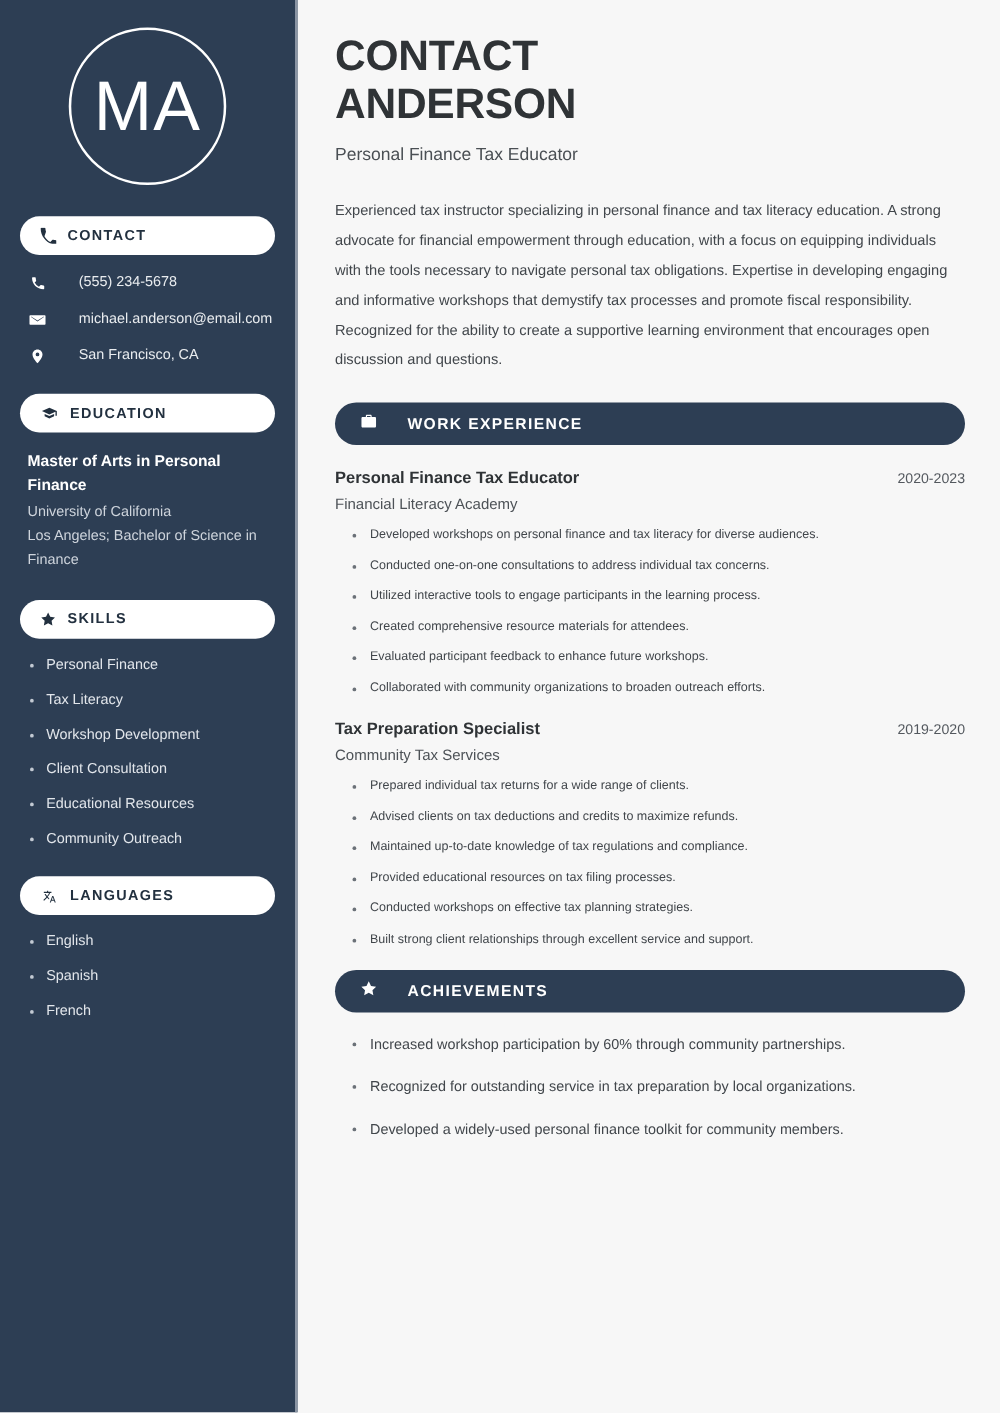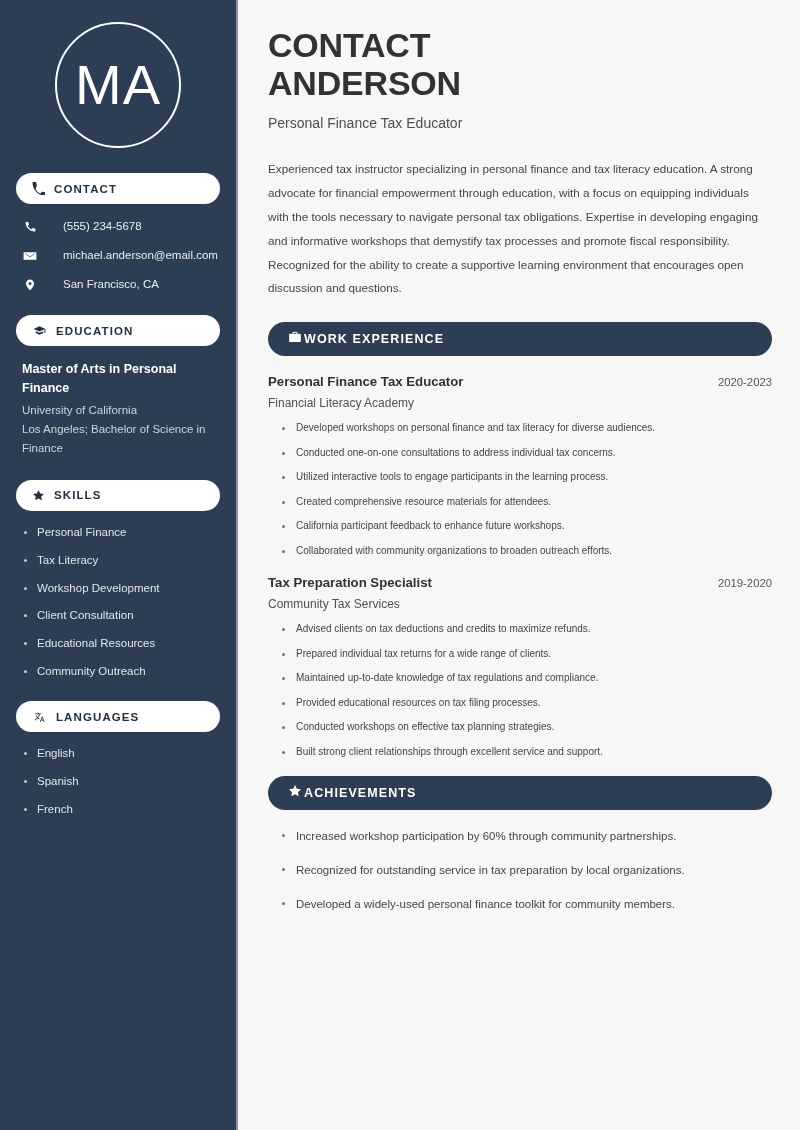--- a/index.html
+++ b/index.html
@@ -155,21 +155,21 @@
   }
 
   
   .dark-pill {
     background: #2d3e54;
     color: #ffffff;
     border-radius: 999px;
     height: 34px;
     display: flex;
     align-items: center;
-    gap: 2px;
+    gap: 24px;
     padding: 0 20px;
     margin-bottom: 18px;
   }
   .dark-pill .dp-label {
     font-size: 12.5px;
     font-weight: bold;
     letter-spacing: 1.1px;
   }
 
   .job { margin-bottom: 17px; }
@@ -361,34 +361,34 @@
       <div class="job-head">
         <span class="job-title">Personal Finance Tax Educator</span>
         <span class="job-dates">2020-2023</span>
       </div>
       <div class="job-company">Financial Literacy Academy</div>
       <ul class="main-ul">
         <li>Developed workshops on personal finance and tax literacy for diverse audiences.</li>
         <li>Conducted one-on-one consultations to address individual tax concerns.</li>
         <li>Utilized interactive tools to engage participants in the learning process.</li>
         <li>Created comprehensive resource materials for attendees.</li>
-        <li>California participant feedback to enhance future workshops.</li>
+        <li>Evaluated participant feedback to enhance future workshops.</li>
         <li>Collaborated with community organizations to broaden outreach efforts.</li>
       </ul>
     </div>
 
     <div class="job">
       <div class="job-head">
         <span class="job-title">Tax Preparation Specialist</span>
         <span class="job-dates">2019-2020</span>
       </div>
       <div class="job-company">Community Tax Services</div>
       <ul class="main-ul">
+        <li>Prepared individual tax returns for a wide range of clients.</li>
         <li>Advised clients on tax deductions and credits to maximize refunds.</li>
-        <li>Prepared individual tax returns for a wide range of clients.</li>
         <li>Maintained up-to-date knowledge of tax regulations and compliance.</li>
         <li>Provided educational resources on tax filing processes.</li>
         <li>Conducted workshops on effective tax planning strategies.</li>
         <li>Built strong client relationships through excellent service and support.</li>
       </ul>
     </div>
 
   </div>
 
   <div class="dark-pill">

